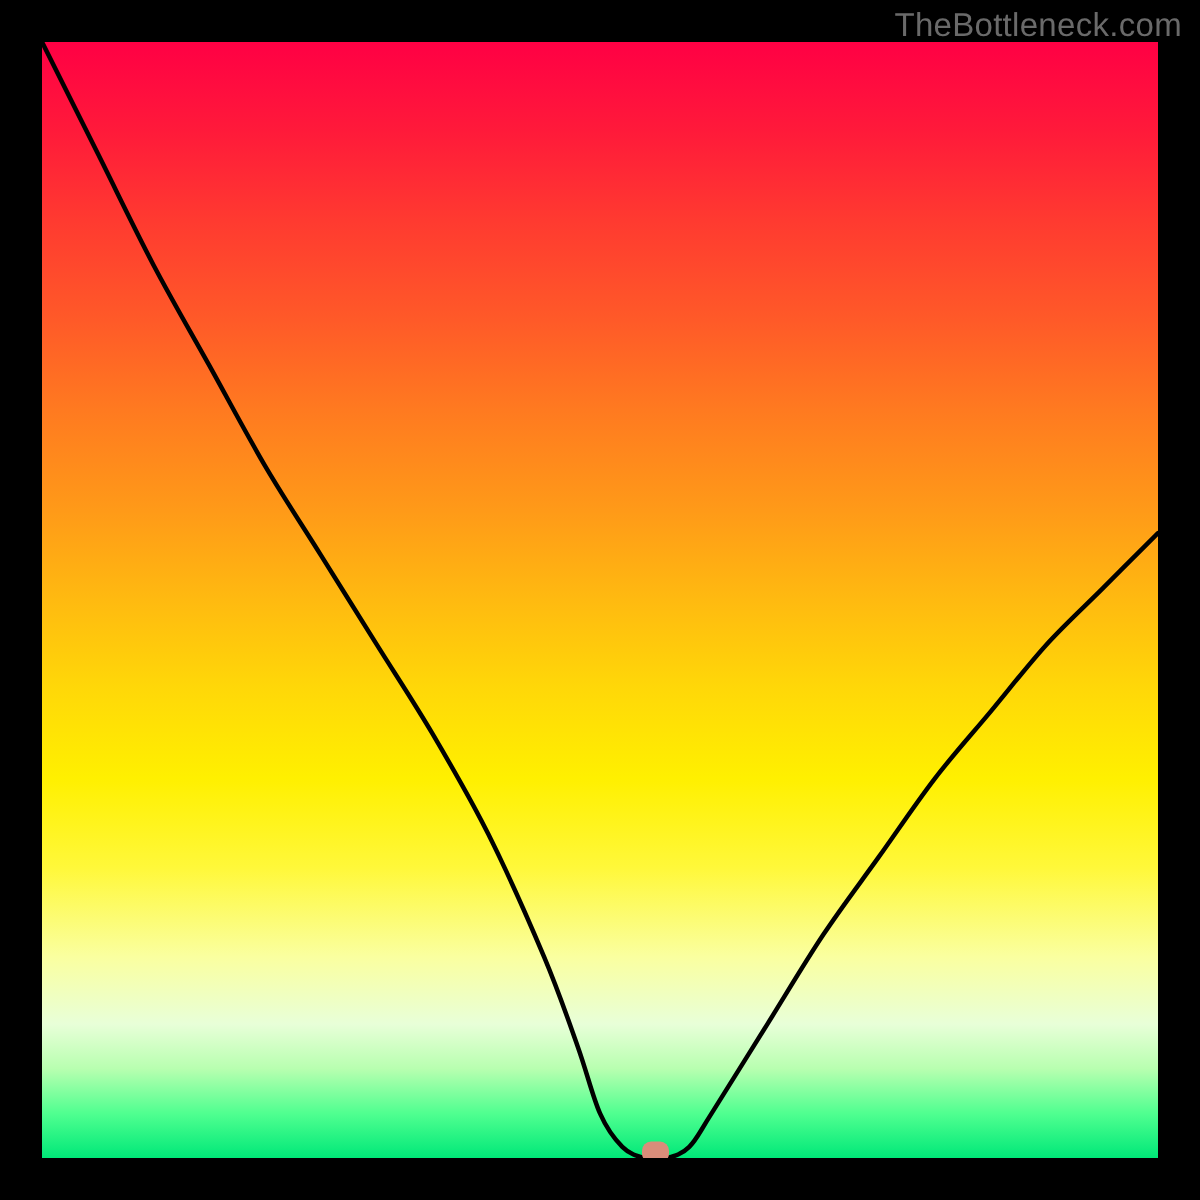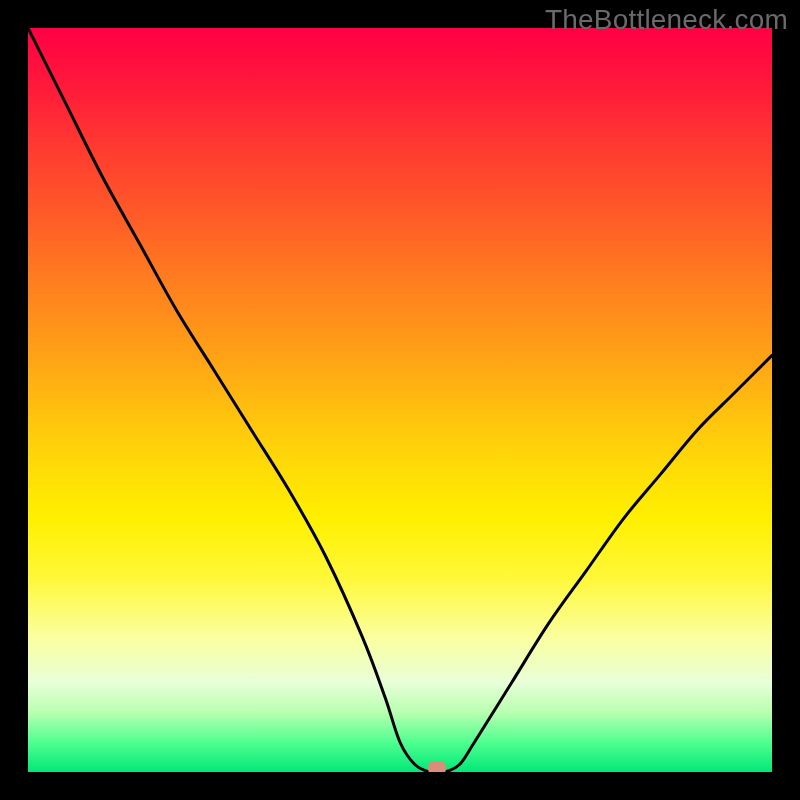--- a/index.html
+++ b/index.html
@@ -15,21 +15,21 @@
     position: relative;
     width: 800px;
     height: 800px;
     background: #000;
   }
   .watermark {
     position: absolute;
     top: 4px;
     right: 12px;
     color: #6a6a6a;
-    font-size: 28px;
+    font-size: 22px;
     font-weight: 500;
     letter-spacing: 0.2px;
     z-index: 10;
     user-select: none;
   }
   .plot-area {
     position: absolute;
     left: 28px;
     top: 28px;
     width: 744px;

